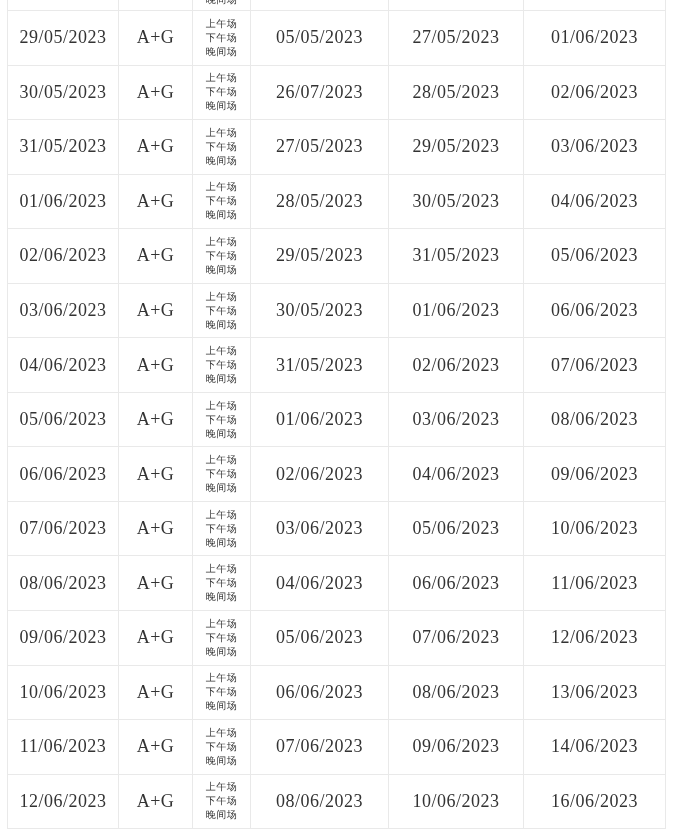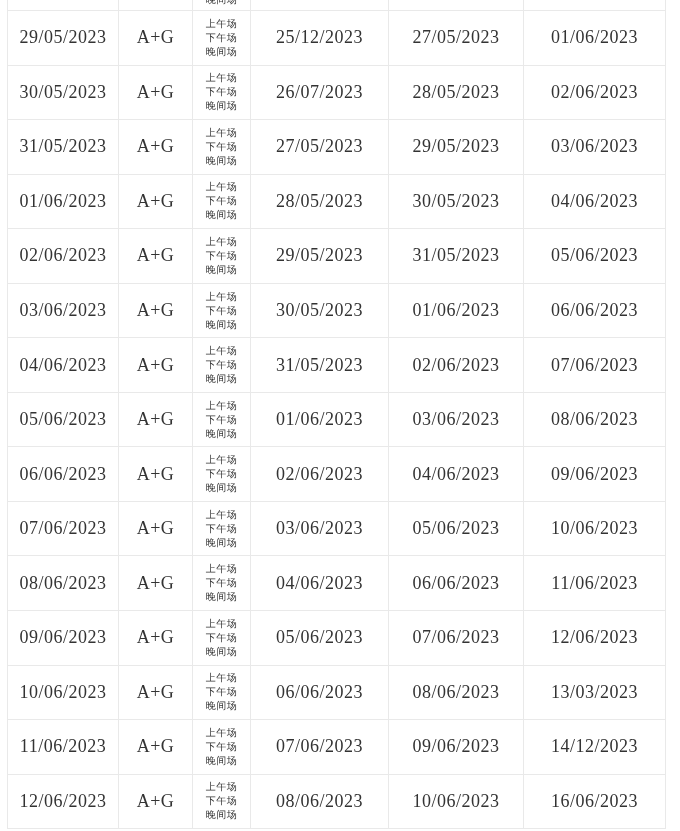--- a/index.html
+++ b/index.html
@@ -82,21 +82,21 @@
           <td class="text-cell"></td>
         </tr>
         <tr class="schedule-row">
           <td class="text-cell">29/05/2023</td>
           <td class="text-cell">A+G</td>
           <td class="sessions-cell">
             <div>上午场</div>
             <div>下午场</div>
             <div>晚间场</div>
           </td>
-          <td class="text-cell">25/12/2023</td>
+          <td class="text-cell">05/05/2023</td>
           <td class="text-cell">27/05/2023</td>
           <td class="text-cell">01/06/2023</td>
         </tr>
         <tr class="schedule-row">
           <td class="text-cell">30/05/2023</td>
           <td class="text-cell">A+G</td>
           <td class="sessions-cell">
             <div>上午场</div>
             <div>下午场</div>
             <div>晚间场</div>
@@ -228,33 +228,33 @@
         <tr class="schedule-row">
           <td class="text-cell">10/06/2023</td>
           <td class="text-cell">A+G</td>
           <td class="sessions-cell">
             <div>上午场</div>
             <div>下午场</div>
             <div>晚间场</div>
           </td>
           <td class="text-cell">06/06/2023</td>
           <td class="text-cell">08/06/2023</td>
-          <td class="text-cell">13/03/2023</td>
+          <td class="text-cell">13/06/2023</td>
         </tr>
         <tr class="schedule-row">
           <td class="text-cell">11/06/2023</td>
           <td class="text-cell">A+G</td>
           <td class="sessions-cell">
             <div>上午场</div>
             <div>下午场</div>
             <div>晚间场</div>
           </td>
           <td class="text-cell">07/06/2023</td>
           <td class="text-cell">09/06/2023</td>
-          <td class="text-cell">14/12/2023</td>
+          <td class="text-cell">14/06/2023</td>
         </tr>
         <tr class="schedule-row">
           <td class="text-cell">12/06/2023</td>
           <td class="text-cell">A+G</td>
           <td class="sessions-cell">
             <div>上午场</div>
             <div>下午场</div>
             <div>晚间场</div>
           </td>
           <td class="text-cell">08/06/2023</td>

